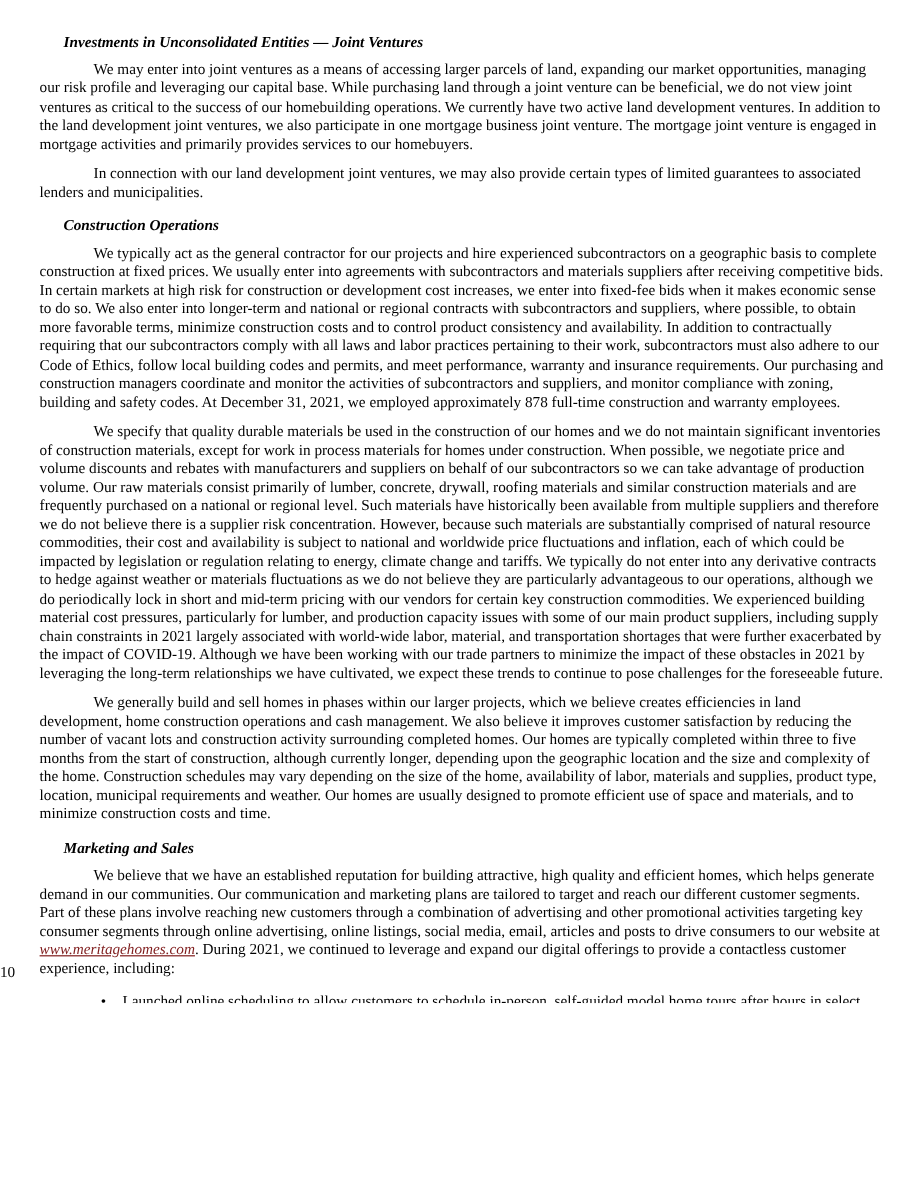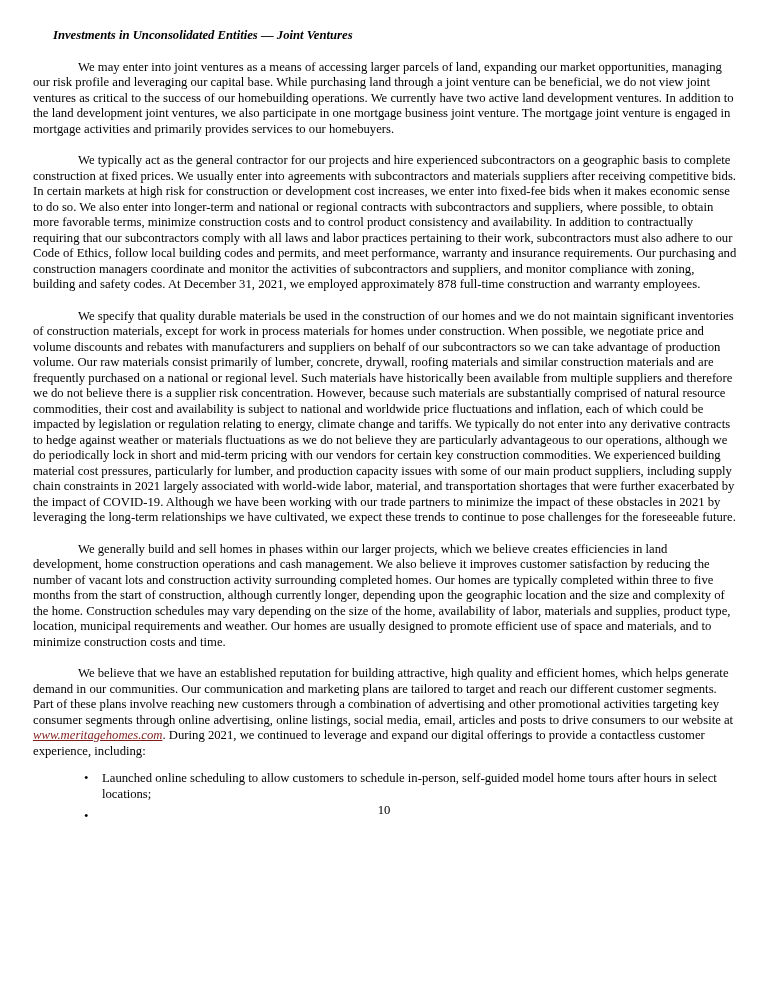--- a/index.html
+++ b/index.html
@@ -25,21 +25,21 @@
     font-weight: bold;
     font-style: italic;
     font-size: 12.7px;
     margin: 13px 0 7px 20px;
     line-height: 15.5px;
   }
   .section-heading.first {
     margin-top: 0;
   }
   .body-para {
-    margin: 16px 0 9px 0;
+    margin: 0 0 9px 0;
     text-indent: 45px;
   }
   .site-link {
     color: #7f1d1d;
     font-style: italic;
     text-decoration: underline;
   }
   .bullet-list {
     list-style: none;
     margin: 12px 0 0 0;
@@ -53,40 +53,42 @@
   .bullet-marker {
     position: absolute;
     left: 51px;
     top: 0;
   }
   .page-number {
     position: absolute;
     bottom: 18px;
     left: 0;
     width: 100%;
-    text-align: center;
   }
 </style>
 </head>
 <body>
 
 <div class="page">
 
   <h2 class="section-heading first">Investments in Unconsolidated Entities — Joint Ventures</h2>
 
   <p class="body-para">We may enter into joint ventures as a means of accessing larger parcels of land, expanding our market opportunities, managing our risk profile and leveraging our capital base. While purchasing land through a joint venture can be beneficial, we do not view joint ventures as critical to the success of our homebuilding operations. We currently have two active land development ventures. In addition to the land development joint ventures, we also participate in one mortgage business joint venture. The mortgage joint venture is engaged in mortgage activities and primarily provides services to our homebuyers.</p>
 
+  <p class="body-para">In connection with our land development joint ventures, we may also provide certain types of limited guarantees to associated lenders and municipalities.</p>
 
+  <h2 class="section-heading">Construction Operations</h2>
 
   <p class="body-para">We typically act as the general contractor for our projects and hire experienced subcontractors on a geographic basis to complete construction at fixed prices. We usually enter into agreements with subcontractors and materials suppliers after receiving competitive bids. In certain markets at high risk for construction or development cost increases, we enter into fixed-fee bids when it makes economic sense to do so. We also enter into longer-term and national or regional contracts with subcontractors and suppliers, where possible, to obtain more favorable terms, minimize construction costs and to control product consistency and availability. In addition to contractually requiring that our subcontractors comply with all laws and labor practices pertaining to their work, subcontractors must also adhere to our Code of Ethics, follow local building codes and permits, and meet performance, warranty and insurance requirements. Our purchasing and construction managers coordinate and monitor the activities of subcontractors and suppliers, and monitor compliance with zoning, building and safety codes. At December 31, 2021, we employed approximately 878 full-time construction and warranty employees.</p>
 
   <p class="body-para">We specify that quality durable materials be used in the construction of our homes and we do not maintain significant inventories of construction materials, except for work in process materials for homes under construction. When possible, we negotiate price and volume discounts and rebates with manufacturers and suppliers on behalf of our subcontractors so we can take advantage of production volume. Our raw materials consist primarily of lumber, concrete, drywall, roofing materials and similar construction materials and are frequently purchased on a national or regional level. Such materials have historically been available from multiple suppliers and therefore we do not believe there is a supplier risk concentration. However, because such materials are substantially comprised of natural resource commodities, their cost and availability is subject to national and worldwide price fluctuations and inflation, each of which could be impacted by legislation or regulation relating to energy, climate change and tariffs. We typically do not enter into any derivative contracts to hedge against weather or materials fluctuations as we do not believe they are particularly advantageous to our operations, although we do periodically lock in short and mid-term pricing with our vendors for certain key construction commodities.  We experienced building material cost pressures, particularly for lumber, and production capacity issues with some of our main product suppliers, including supply chain constraints in 2021 largely associated with world-wide labor, material, and transportation shortages that were further exacerbated by the impact of COVID-19. Although we have been working with our trade partners to minimize the impact of these obstacles in 2021 by leveraging the long-term relationships we have cultivated, we expect these trends to continue to pose challenges for the foreseeable future.</p>
 
   <p class="body-para">We generally build and sell homes in phases within our larger projects, which we believe creates efficiencies in land development, home construction operations and cash management. We also believe it improves customer satisfaction by reducing the number of vacant lots and construction activity surrounding completed homes. Our homes are typically completed within three to five months from the start of construction, although currently longer, depending upon the geographic location and the size and complexity of the home. Construction schedules may vary depending on the size of the home, availability of labor, materials and supplies, product type, location, municipal requirements and weather. Our homes are usually designed to promote efficient use of space and materials, and to minimize construction costs and time.</p>
 
+  <h2 class="section-heading">Marketing and Sales</h2>
 
   <p class="body-para"><span>We believe that we have an established reputation for building attractive, high quality and efficient homes, which helps generate demand in our communities. Our communication and marketing plans are tailored to target and reach our different customer segments. Part of these plans involve reaching new customers through a combination of advertising and other promotional activities targeting key consumer segments through online advertising, online listings, social media, email, articles and posts to drive consumers to our website at </span><a href="#" class="site-link">www.meritagehomes.com</a><span>. During 2021, we continued to leverage and expand our digital offerings to provide a contactless customer experience, including:</span></p>
 
   <ul class="bullet-list">
     <li class="bullet-item">
       <span class="bullet-marker">•</span>
       <span>Launched online scheduling to allow customers to schedule in-person, self-guided model home tours after hours in select locations;</span>
     </li>
     <li class="bullet-item">
       <span class="bullet-marker">•</span>

